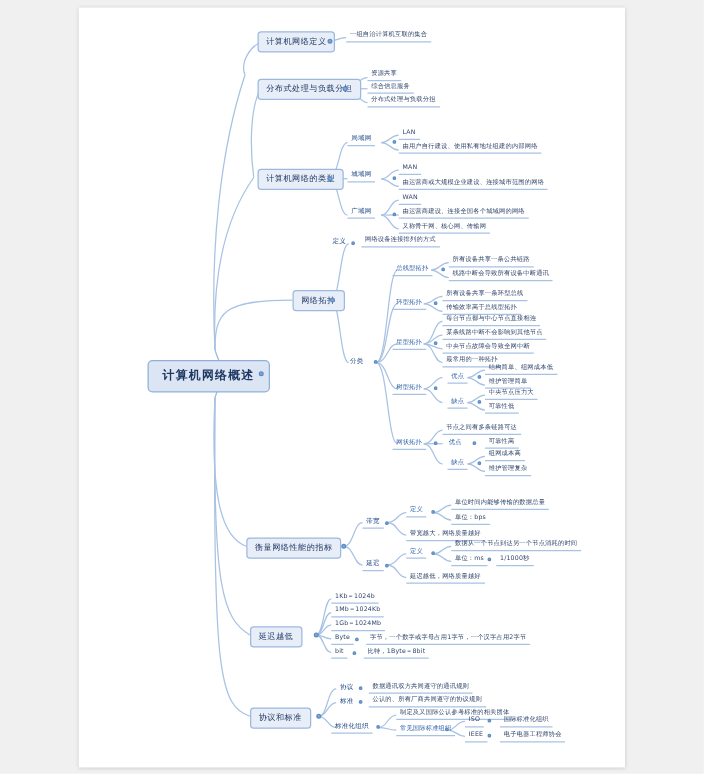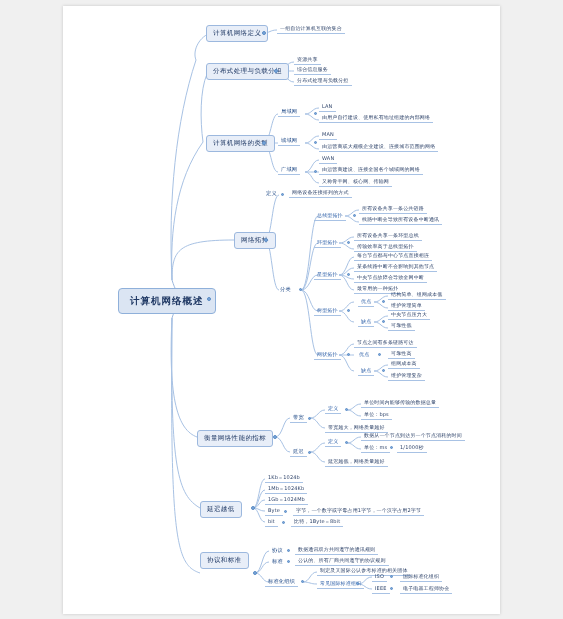--- a/index.html
+++ b/index.html
@@ -291,21 +291,21 @@
   <div class="node leaf ul" style="left:265px;top:474px;">1Kb＝1024b</div>
   <div class="node leaf ul" style="left:265px;top:485px;">1Mb＝1024Kb</div>
   <div class="node leaf ul" style="left:265px;top:496px;">1Gb＝1024Mb</div>
   <div class="node leaf ul" style="left:265px;top:507px;">Byte</div>
   <div class="dot sm filled" style="left:284px;top:510px;"></div>
   <div class="node leaf ul" style="left:293px;top:507px;">字节，一个数字或字母占用1字节，一个汉字占用2字节</div>
   <div class="node leaf ul" style="left:265px;top:518px;">bit</div>
   <div class="dot sm filled" style="left:282px;top:521px;"></div>
   <div class="node leaf ul" style="left:291px;top:518px;">比特，1Byte＝8bit</div>
 
-  <div class="node lvl1" style="left:200px;top:552px;text-align:right;">协议和标准</div>
+  <div class="node lvl1" style="left:200px;top:566px;text-align:right;">协议和标准</div>
   <div class="dot filled" style="left:253px;top:571px;"></div>
 
   <div class="node lvl2" style="left:269px;top:547px;">协议</div>
   <div class="dot sm filled" style="left:287px;top:549px;"></div>
   <div class="node leaf ul" style="left:295px;top:546px;">数据通讯双方共同遵守的通讯规则</div>
 
   <div class="node lvl2" style="left:269px;top:558px;">标准</div>
   <div class="dot sm filled" style="left:287px;top:560px;"></div>
   <div class="node leaf ul" style="left:295px;top:557px;">公认的、所有厂商共同遵守的协议规则</div>
 

